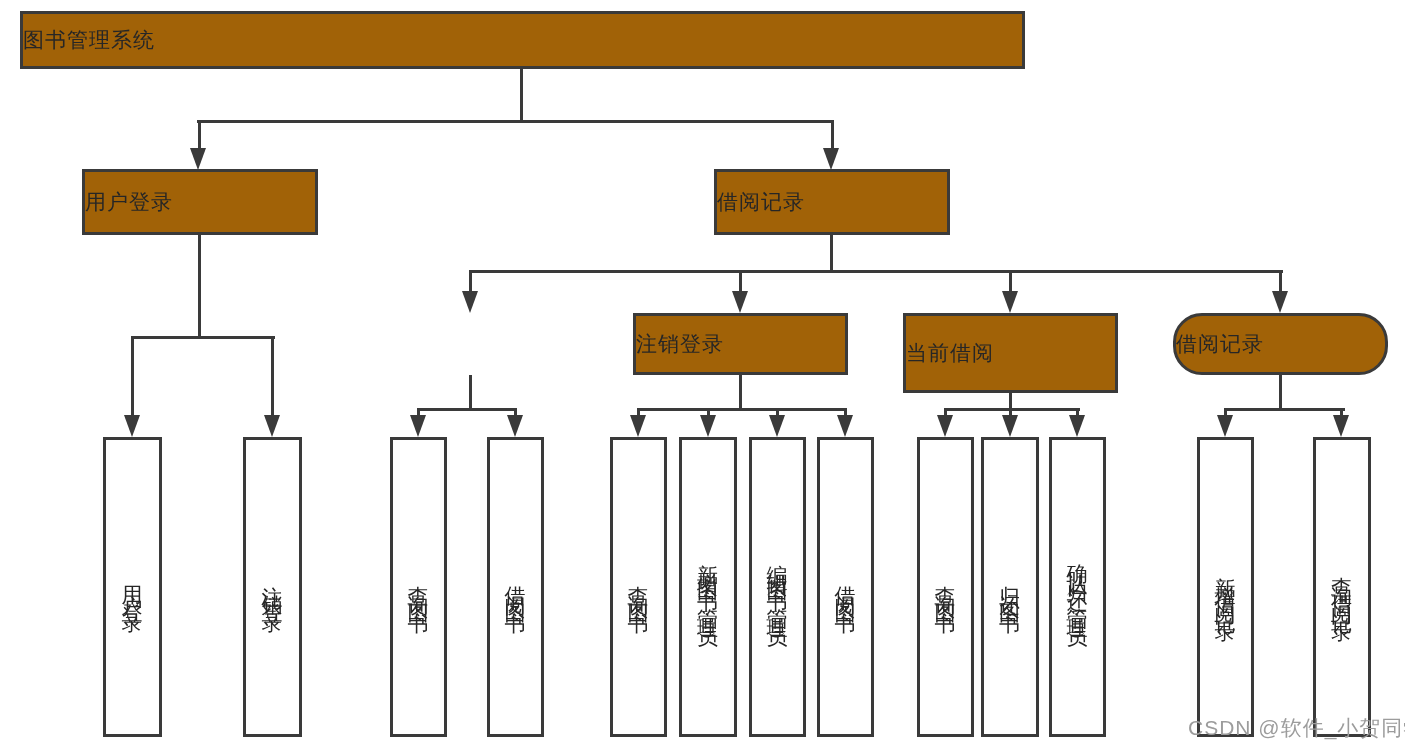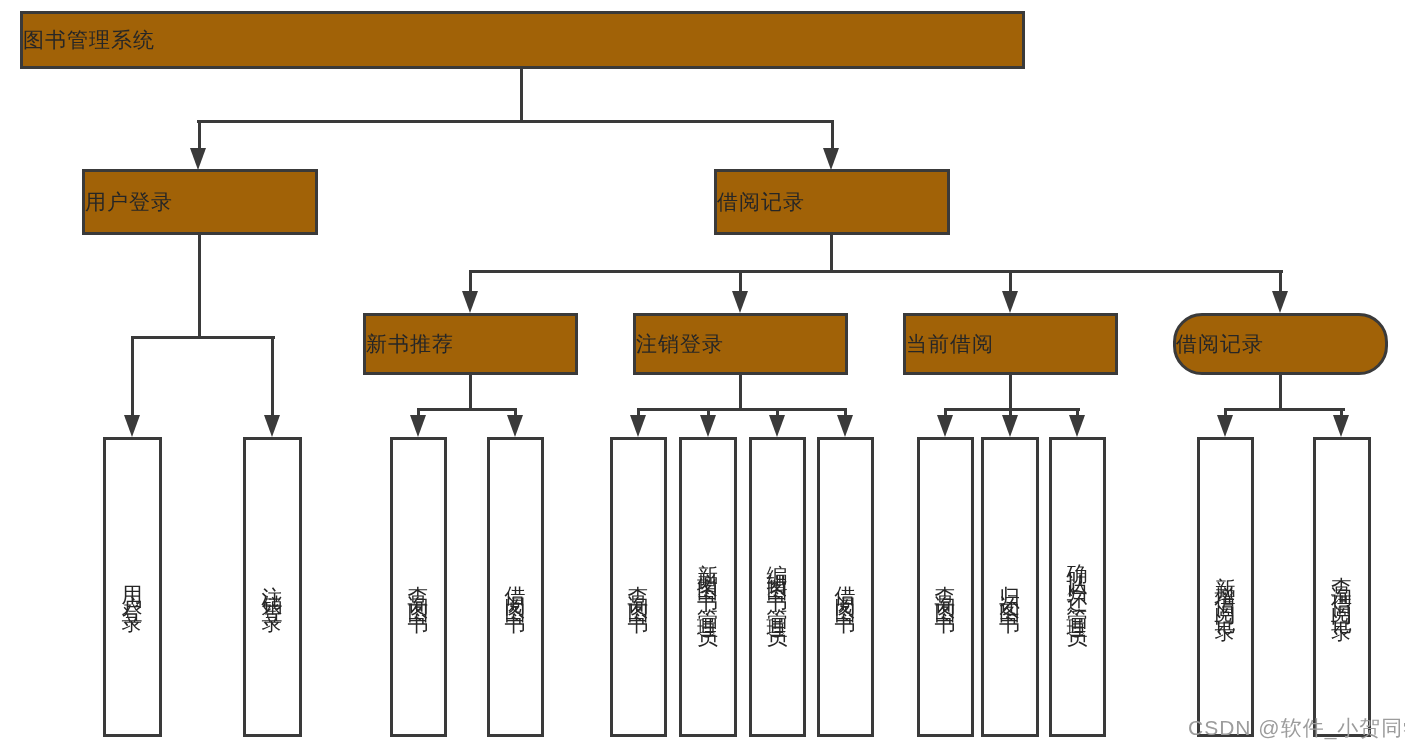--- a/index.html
+++ b/index.html
@@ -99,27 +99,24 @@
   <div class="ln" style="left:469px; top:270px; width:814px; height:3px;"></div>
   <div class="ln" style="left:469px; top:270px; width:3px; height:23px;"></div>
   <div class="ln" style="left:739px; top:270px; width:3px; height:23px;"></div>
   <div class="ln" style="left:1009px; top:270px; width:3px; height:23px;"></div>
   <div class="ln" style="left:1279px; top:270px; width:3px; height:23px;"></div>
   <div class="ar" style="left:462px; top:291px;"></div>
   <div class="ar" style="left:732px; top:291px;"></div>
   <div class="ar" style="left:1002px; top:291px;"></div>
   <div class="ar" style="left:1272px; top:291px;"></div>
 
-  <div class="node" style="left:363px; top:313px; width:215px; height:62px;">
-    <span>新书推荐</span>
-  </div>
   <div class="node" style="left:633px; top:313px; width:215px; height:62px;">
     <span>注销登录</span>
   </div>
-  <div class="node" style="left:903px; top:313px; width:215px; height:62px;">
+  <div class="node" style="left:903px; top:313px; width:215px; height:80px;">
     <span>当前借阅</span>
   </div>
   <div class="node" style="left:1173px; top:313px; width:215px; height:62px;border-radius:29px;">
     <span>借阅记录</span>
   </div>
 
   <div class="ln" style="left:469px; top:375px; width:3px; height:36px;"></div>
   <div class="ln" style="left:417px; top:408px; width:100px; height:3px;"></div>
   <div class="ln" style="left:417px; top:408px; width:3px; height:9px;"></div>
   <div class="ln" style="left:514px; top:408px; width:3px; height:9px;"></div>

